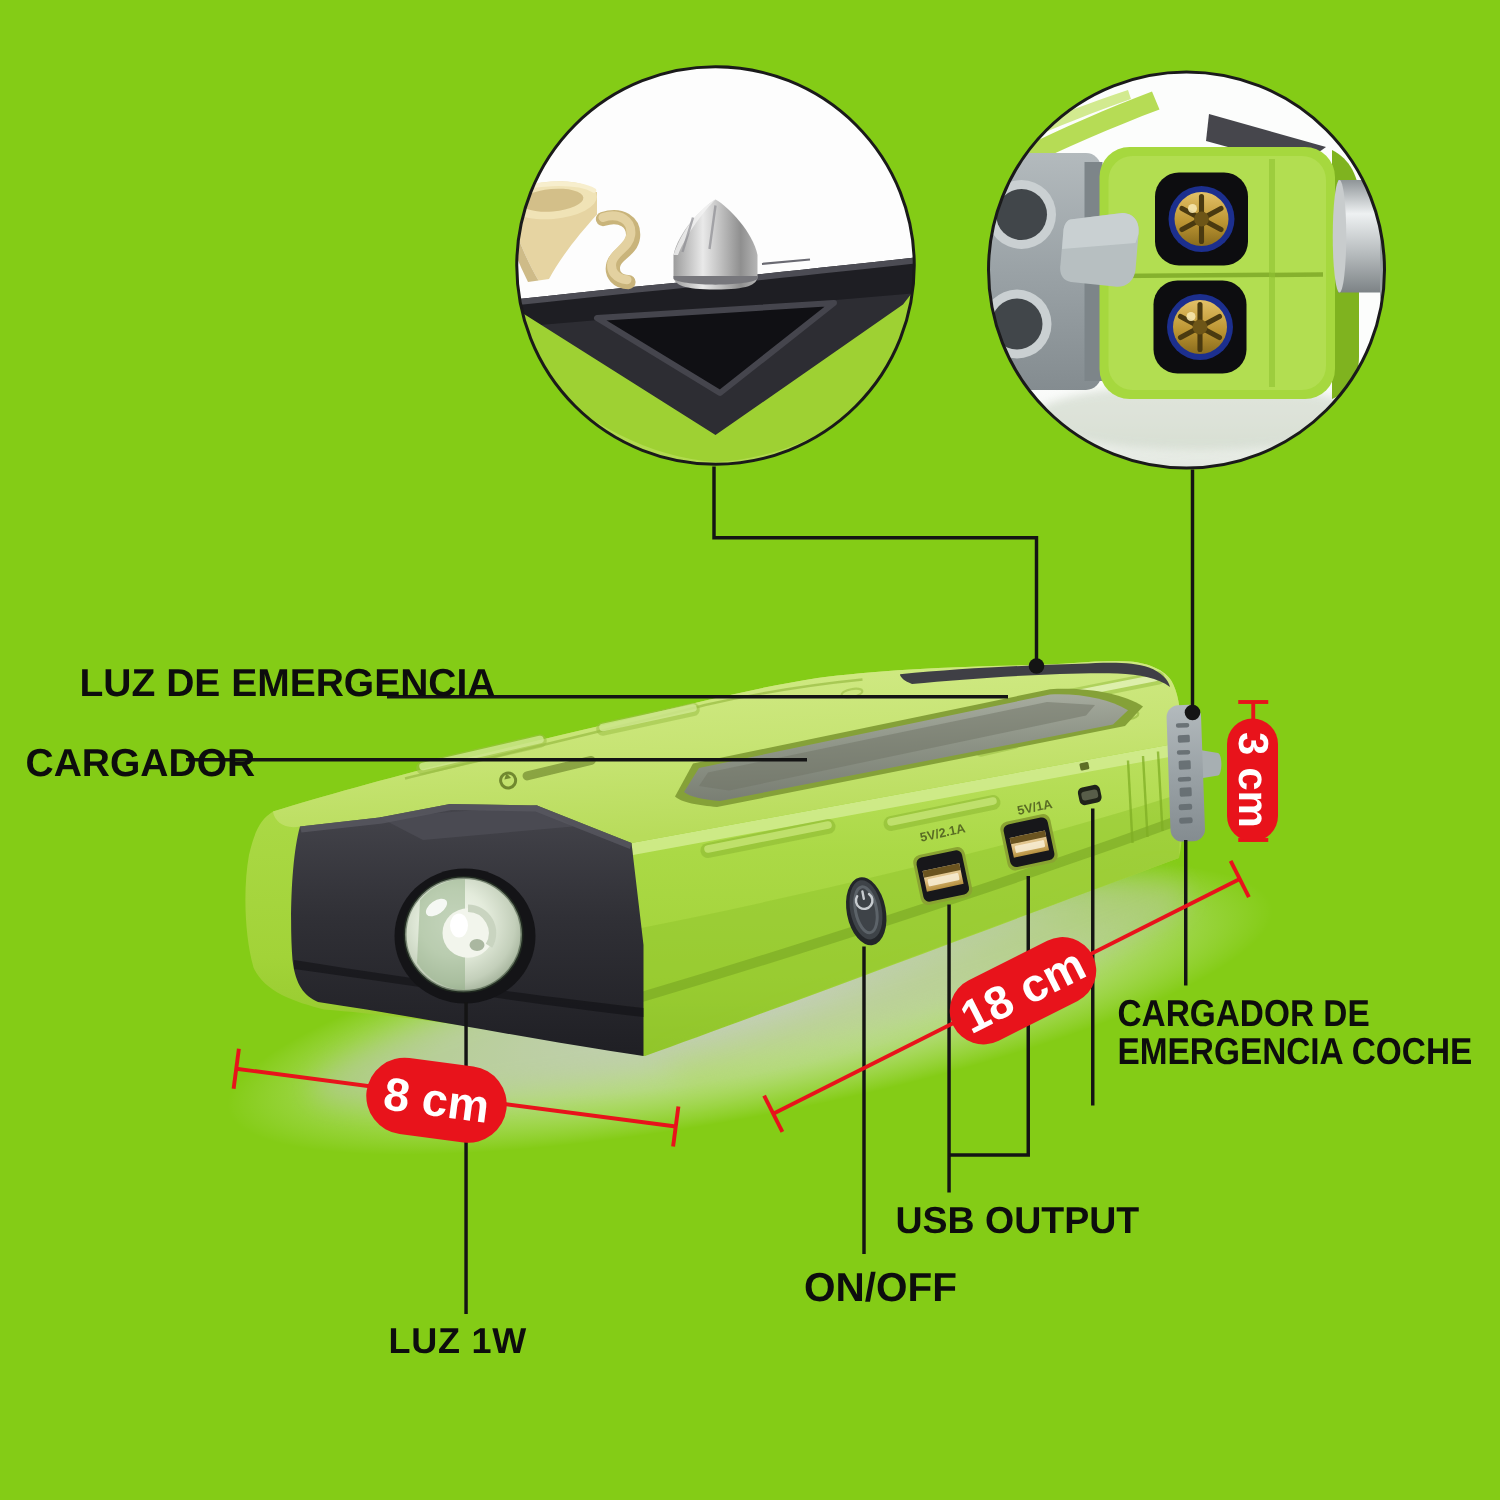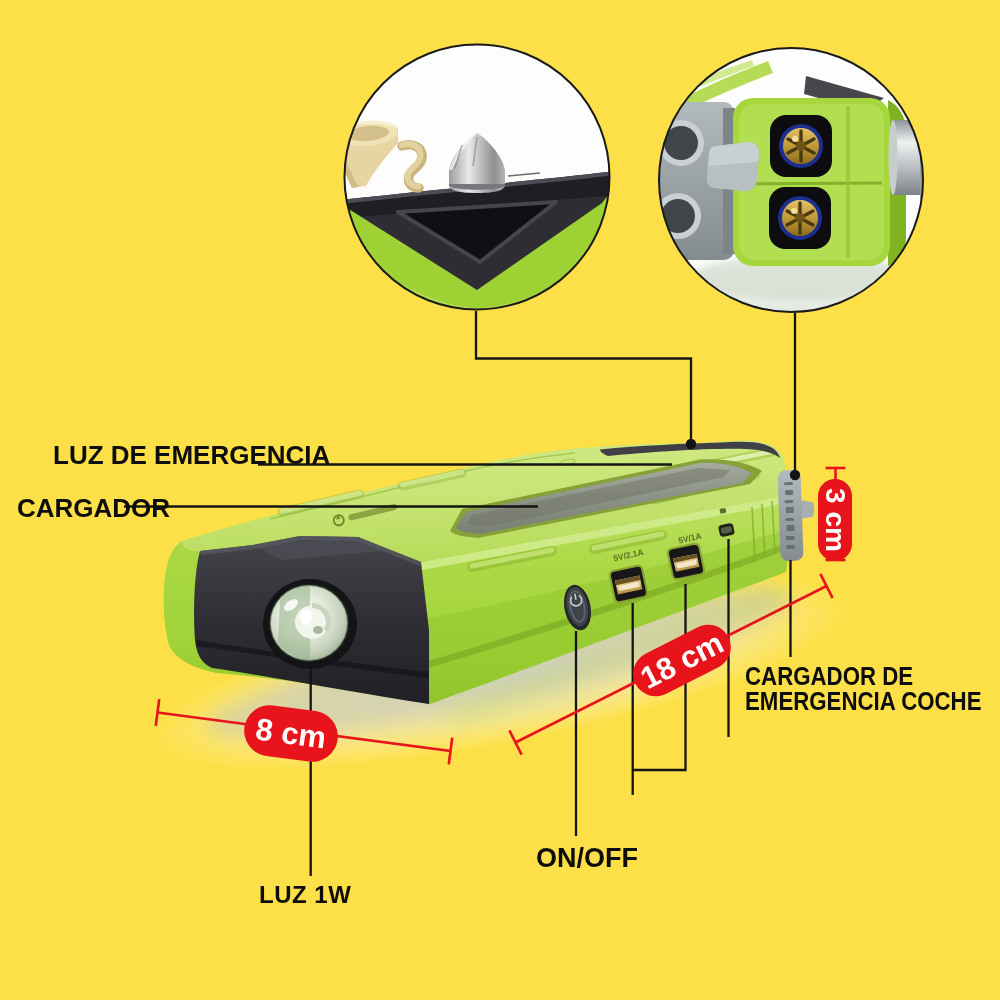--- a/index.html
+++ b/index.html
@@ -1,17 +1,17 @@
 <!DOCTYPE html>
 <html><head>
 <meta charset="utf-8">
 <style>
   html,body{margin:0;padding:0;}
   body{font-family:"Liberation Sans", sans-serif;}
-  #stage{position:relative;width:1000px;height:1000px;background:#fde047;overflow:hidden;}
+  #stage{position:relative;width:1000px;height:1000px;background:#84cc16;overflow:hidden;}
   #art{position:absolute;left:0;top:0;}
   .lbl{position:absolute;font-weight:700;color:#0d0d0d;letter-spacing:.5px;white-space:pre;line-height:1;}
   .badge{position:absolute;background:#e8131b;color:#ffffff;font-weight:700;
          display:flex;align-items:center;justify-content:center;white-space:nowrap;}
   .portlbl{position:absolute;font-weight:700;color:#44511a;white-space:nowrap;opacity:.85;}
 </style>
 </head>
 <body>
 
 <div id="stage">
@@ -390,20 +390,21 @@
       <line x1="825.5" y1="468" x2="845.5" y2="468"></line>
       <line x1="825.5" y1="560" x2="845.5" y2="560"></line>
     </g>
   </g>
 </svg>
 
 <div class="lbl" style="left:53px;top:442px;font-size:26px;letter-spacing:0;">LUZ DE EMERGENCIA</div>
 <div class="lbl" style="left:17px;top:495px;font-size:26px;letter-spacing:0;">CARGADOR</div>
 <div class="lbl" style="left:745px;top:664px;font-size:25px;letter-spacing:0;transform:scaleX(0.89);transform-origin:left top;">CARGADOR DE</div>
 <div class="lbl" style="left:745px;top:688.5px;font-size:25px;letter-spacing:0;transform:scaleX(0.89);transform-origin:left top;">EMERGENCIA COCHE</div>
+<div class="lbl" style="left:597px;top:802px;font-size:25px;letter-spacing:0;">USB OUTPUT</div>
 <div class="lbl" style="left:536px;top:845px;font-size:27px;letter-spacing:0;text-align:center;">ON/OFF</div>
 <div class="lbl" style="left:259px;top:883px;font-size:24px;">LUZ 1W</div>
 
 <div class="badge" style="left:244px;top:708px;width:94px;height:51px;border-radius:26px;font-size:31px;transform:rotate(7.5deg);">8 cm</div>
 <div class="badge" style="left:630px;top:638px;width:104px;height:45px;border-radius:23px;font-size:31px;transform:rotate(-26.8deg);">18 cm</div>
 <div class="badge" style="left:794px;top:503px;width:82px;height:34px;border-radius:17px;font-size:28px;transform:rotate(90deg);">3 cm</div>
 
 <div class="portlbl" style="left:613px;top:550px;font-size:8.5px;transform:rotate(-12deg);opacity:.8;">5V/2.1A</div>
 <div class="portlbl" style="left:678px;top:533px;font-size:8.5px;transform:rotate(-12deg);opacity:.8;">5V/1A</div>
 

